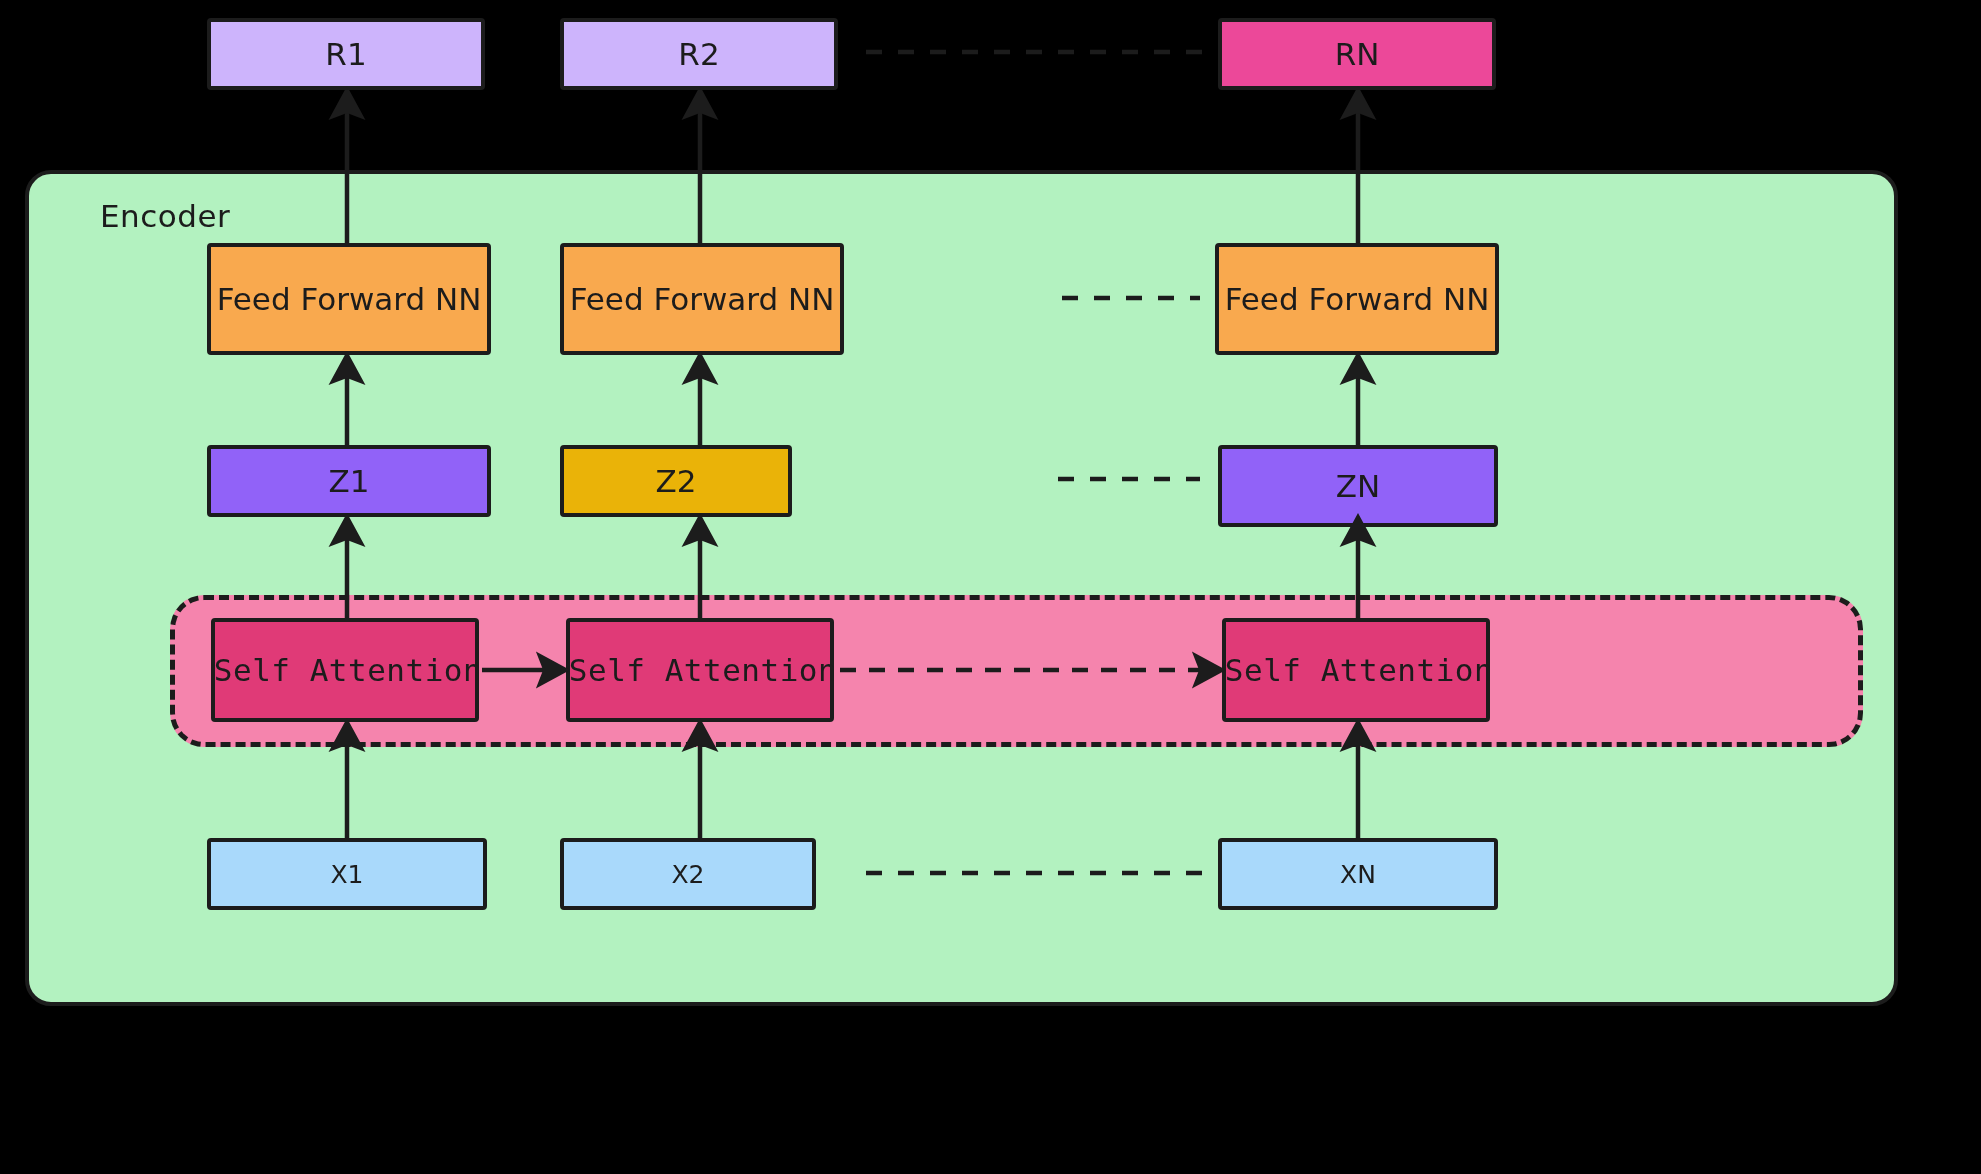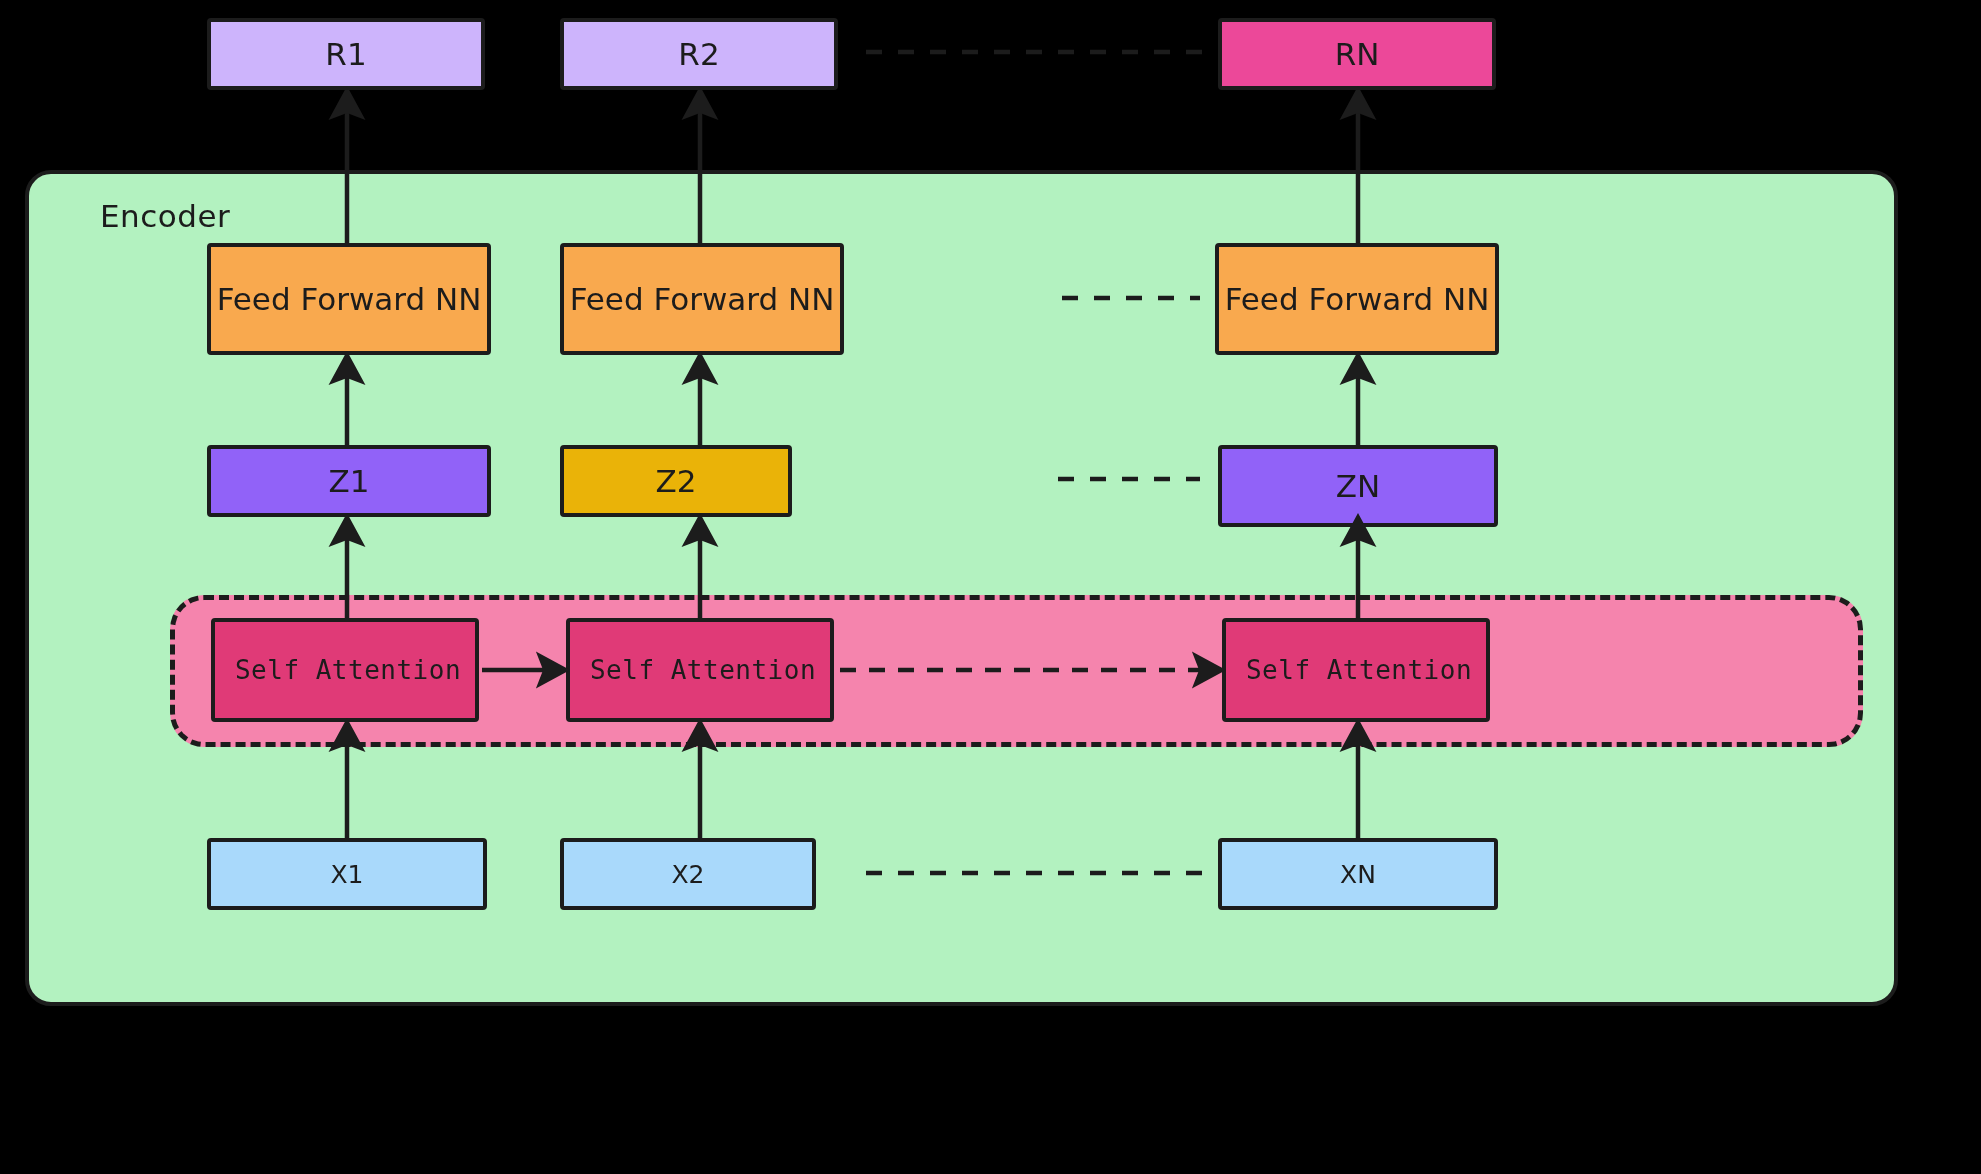--- a/index.html
+++ b/index.html
@@ -45,21 +45,21 @@
     border-radius:4px;
     color:#1c1c1c;
     text-align:center;
     white-space:nowrap;
   }
   .node .lbl{display:block;line-height:1;}
 
   .n-r   { background:#cdb4fc; font-family:"DejaVu Sans", sans-serif; font-size:31px; }
   .n-ffn { background:#f9a94e; font-family:"DejaVu Sans", sans-serif; font-size:31px; }
   .n-z   { background:#9162f8; font-family:"DejaVu Sans", sans-serif; font-size:31px; }
-  .n-sa  { background:#e03a77; font-family:"DejaVu Sans Mono", monospace; font-size:26px; letter-spacing:.5px;padding-left:6px; }
+  .n-sa  { background:#e03a77; font-family:"DejaVu Sans Mono", monospace; font-size:31px; letter-spacing:.5px;padding-left:6px; }
   .n-x   { background:#a9d9fb; font-family:"DejaVu Sans", sans-serif; font-size:25px; }
 </style>
 </head>
 <body>
 
 <div id="canvas">
 
   <div class="cluster cluster-encoder" id="cluster-encoder" style="left: 25px; top: 170px; width: 1873px; height: 836px; background: rgb(179, 242, 192);"></div>
   <div class="cluster-label" id="cluster-encoder-label" style="left: 52px; top: 198px; margin-left: 48px;">Encoder</div>
 

